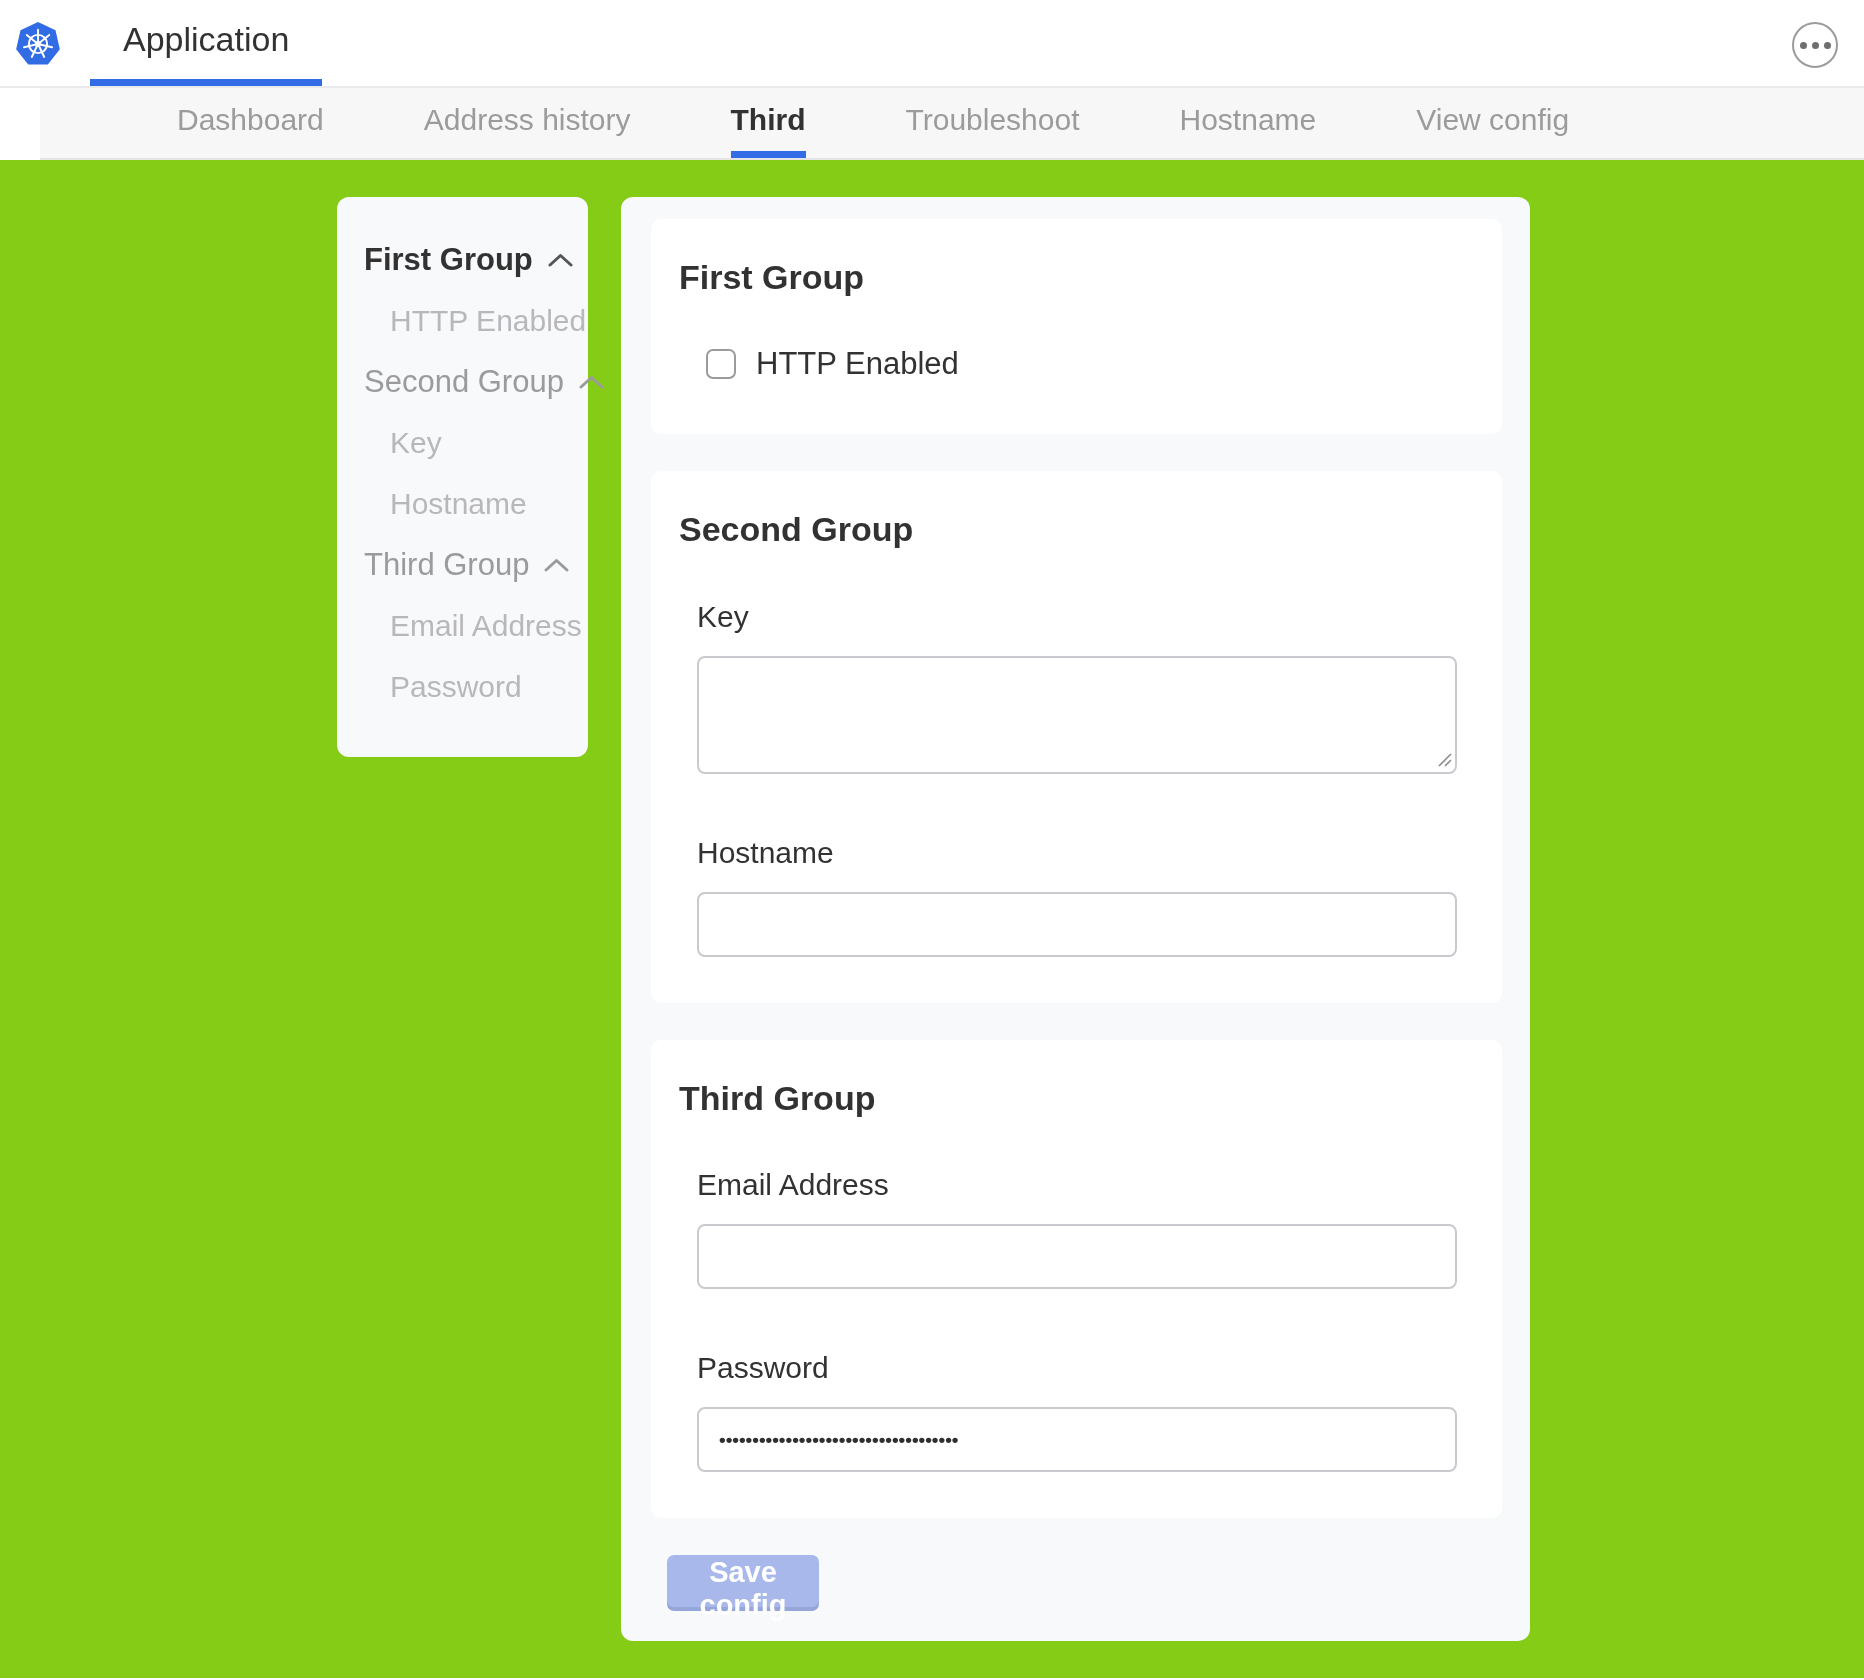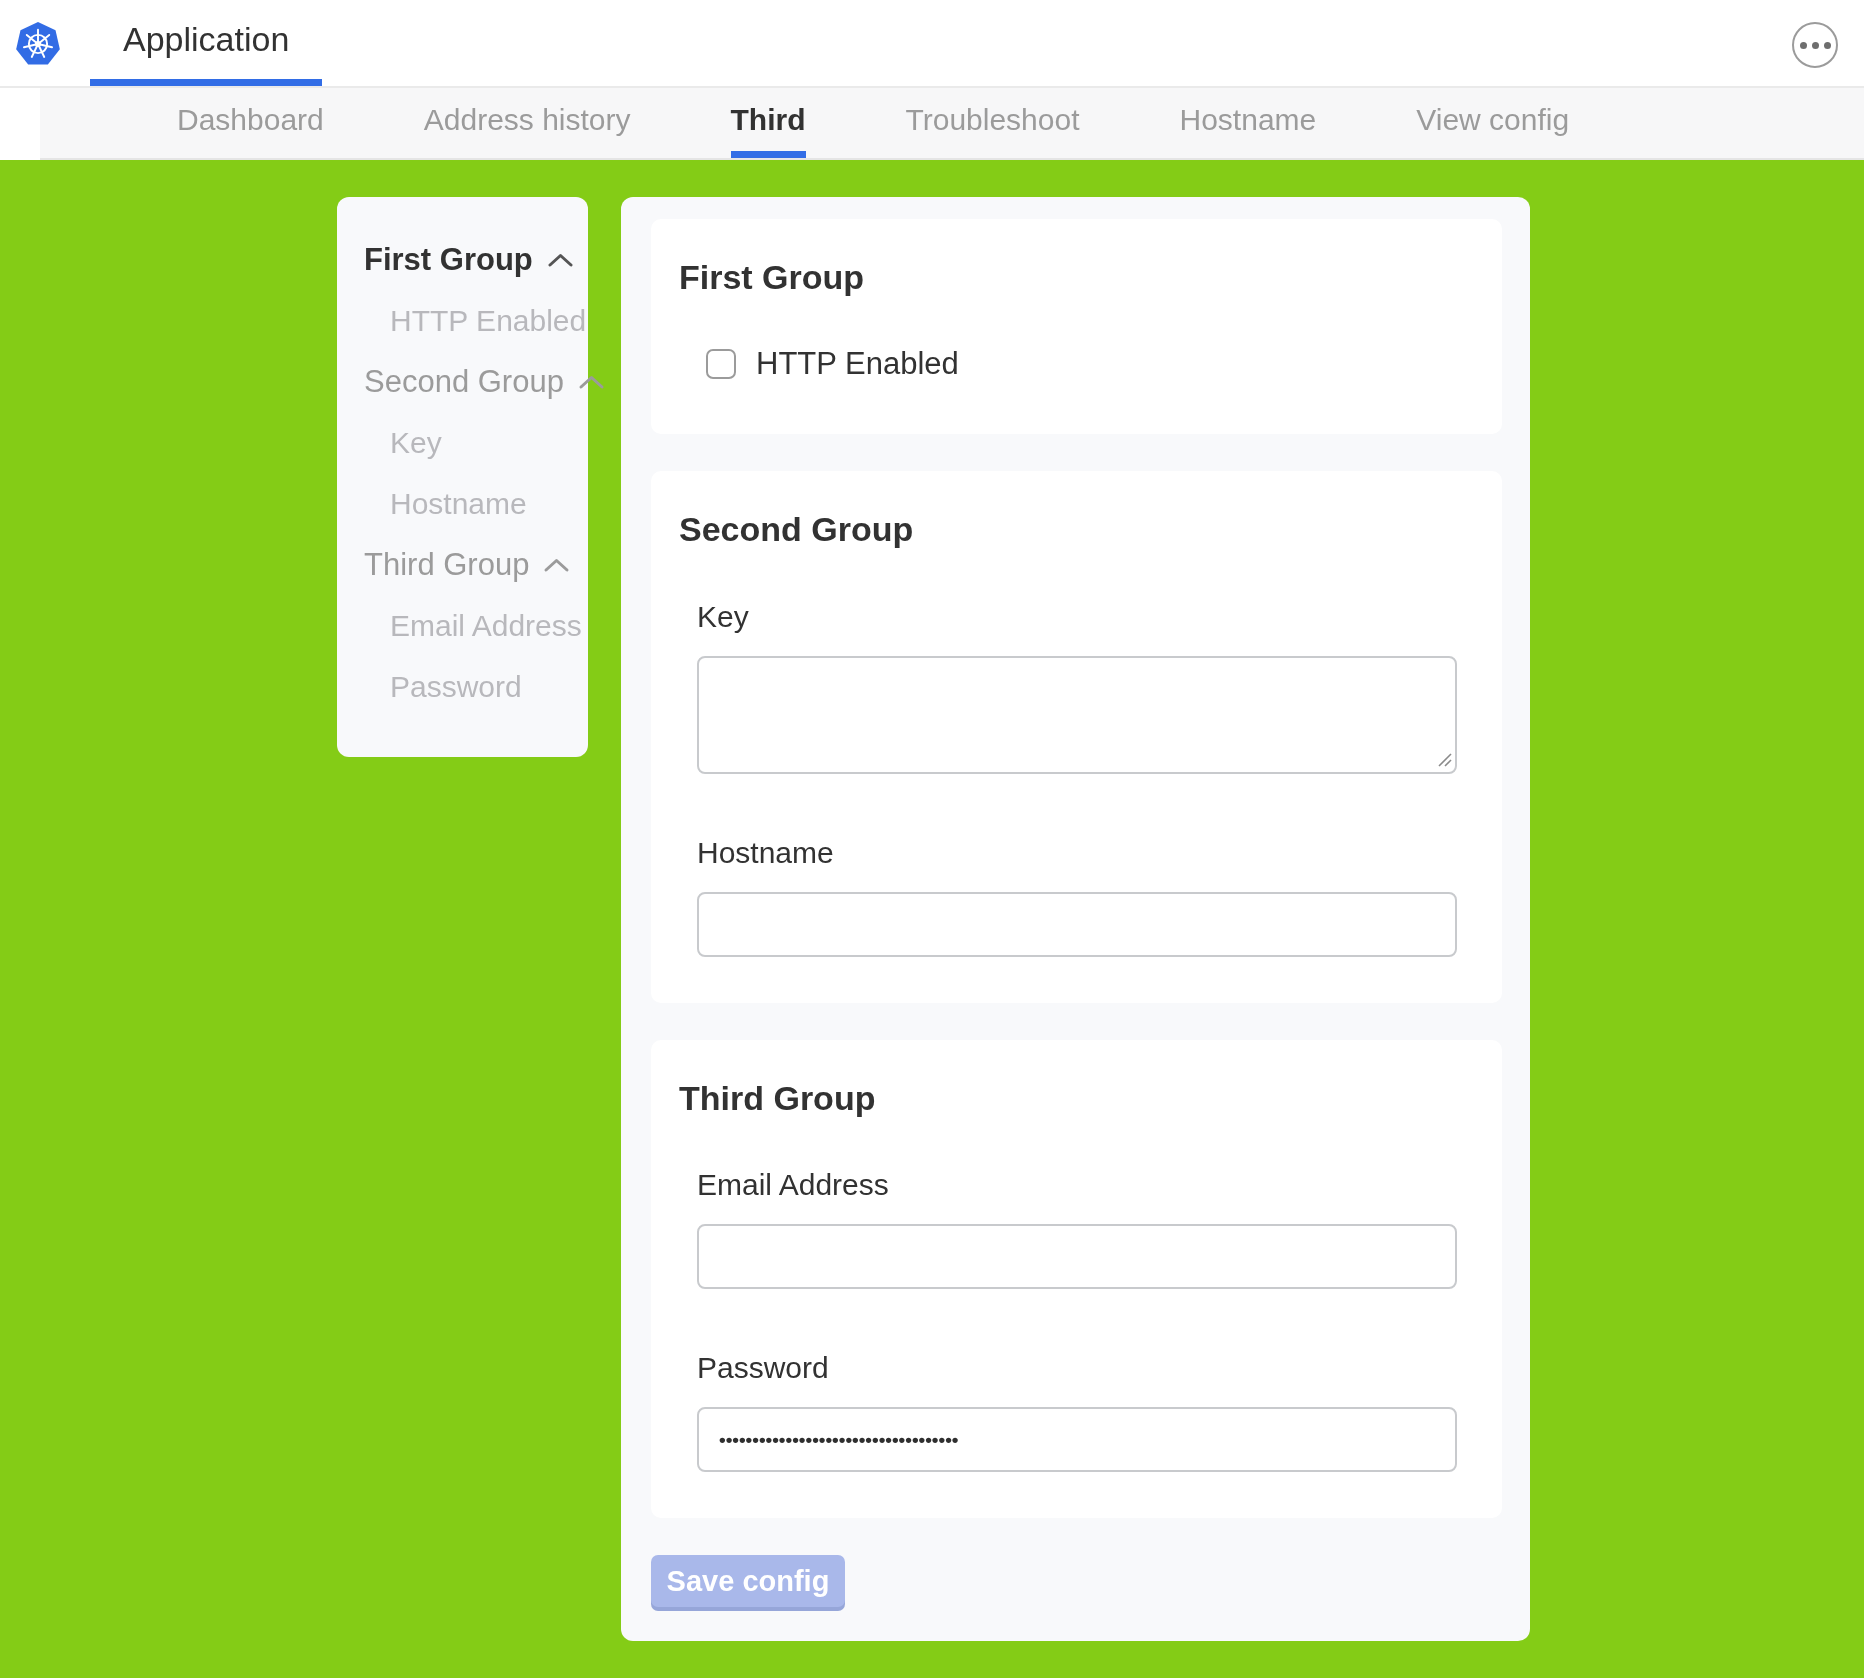--- a/index.html
+++ b/index.html
@@ -129,22 +129,22 @@
     border:2px solid #c8cacd; border-radius:8px;
     background:#fff; font-size:26px; color:#323232;
     padding:14px 20px;
     font-family:"Liberation Sans","DejaVu Sans",sans-serif;
     display:block;
   }
   .grip { position:absolute; right:5px; bottom:7px; pointer-events:none; }
 
   .save-btn {
     display:block;
-    margin:7px 0 4px 0;
-    width:194px; height:52px;
+    margin:7px 0 4px 16px;
+    width:152px; height:52px;
     background:#a9b8ea; color:#ffffff;
     font-size:29px; font-weight:700;
     font-family:"Liberation Sans","DejaVu Sans",sans-serif;
     border:none; border-radius:7px;
     box-shadow:0 4px 0 0 #96a6d9;
     cursor:pointer;
   }
 </style>
 </head>
 <body>

